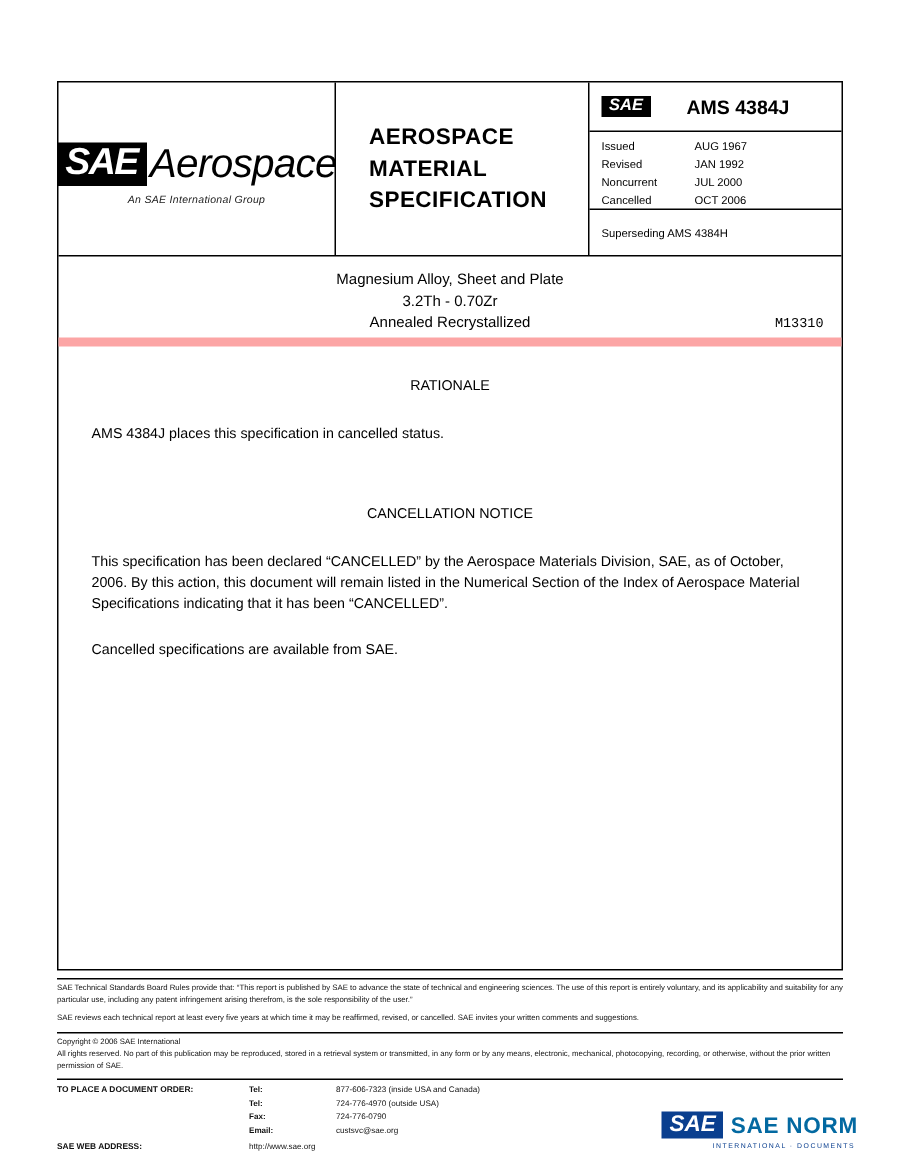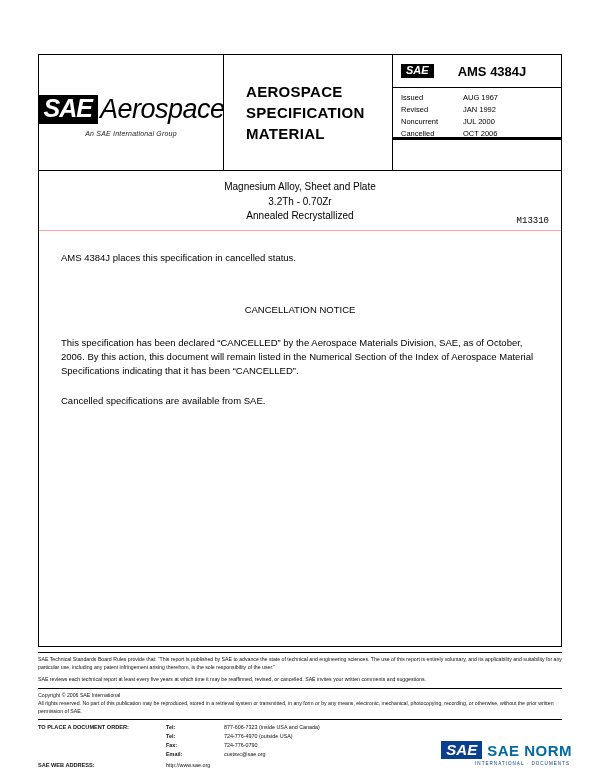--- a/index.html
+++ b/index.html
@@ -115,21 +115,21 @@
     margin-left: 8px;
     line-height: 1;
   }
   .meta-number {
     font-size: 13px;
     font-weight: bold;
     margin-left: 24px;
   }
   .meta-dates {
     height: 52px;
-    border-bottom: 3px solid #000000;
+    border-bottom: 1px solid #000000;
     box-sizing: border-box;
     padding: 4px 8px 0 8px;
     font-size: 7.5px;
   }
   .meta-date-row {
     display: flex;
     line-height: 1.58;
   }
   .meta-date-row .lbl { width: 62px; }
   .meta-date-row .val { flex: 1; }
@@ -137,21 +137,21 @@
     flex: 1;
     display: flex;
     align-items: center;
     padding-left: 8px;
     font-size: 7.5px;
   }
 
   
   .subject-band {
     height: 60px;
-    border-bottom: 1px solid #fca5a5;
+    border-bottom: 6px solid #fca5a5;
     box-sizing: border-box;
     position: relative;
     padding-top: 9px;
   }
   .subject-band .line {
     text-align: center;
     font-size: 10px;
     line-height: 1.45;
   }
   .subject-code {
@@ -270,22 +270,22 @@
       <div class="logo-cell">
         <div class="logo-row">
           <span class="sae-badge">SAE</span>
           <span class="aerospace-word">Aerospace</span>
         </div>
         <div class="logo-sub">An SAE International Group</div>
       </div>
 
       <div class="title-cell">
         <div>AEROSPACE</div>
+        <div>MATERIAL</div>
         <div>SPECIFICATION</div>
-        <div>MATERIAL</div>
       </div>
 
       <div class="meta-cell">
         <div class="meta-top">
           <span class="meta-badge">SAE</span>
           <span class="meta-number">AMS 4384J</span>
         </div>
         <div class="meta-dates">
           <div class="meta-date-row">
             <span class="lbl">Issued</span>
@@ -297,31 +297,33 @@
           </div>
           <div class="meta-date-row">
             <span class="lbl">Noncurrent</span>
             <span class="val">JUL 2000</span>
           </div>
           <div class="meta-date-row">
             <span class="lbl">Cancelled</span>
             <span class="val">OCT 2006</span>
           </div>
         </div>
+        <div class="meta-superseding">Superseding AMS 4384H</div>
       </div>
     </div>
 
     <div class="subject-band">
       <div class="line">Magnesium Alloy, Sheet and Plate</div>
       <div class="line">3.2Th - 0.70Zr</div>
       <div class="line">Annealed Recrystallized</div>
       <div class="subject-code">M13310</div>
     </div>
 
     <div class="body-area">
+      <div class="centered-heading">RATIONALE</div>
       <div class="para">AMS 4384J places this specification in cancelled status.</div>
       <div class="spacer-lg"></div>
       <div class="centered-heading">CANCELLATION NOTICE</div>
       <div class="para">This specification has been declared “CANCELLED” by the Aerospace Materials Division, SAE, as of October, 2006. By this action, this document will remain listed in the Numerical Section of the Index of Aerospace Material Specifications indicating that it has been “CANCELLED”.</div>
       <div class="para">Cancelled specifications are available from SAE.</div>
     </div>
 
   </div>
 
   <div class="footer">

